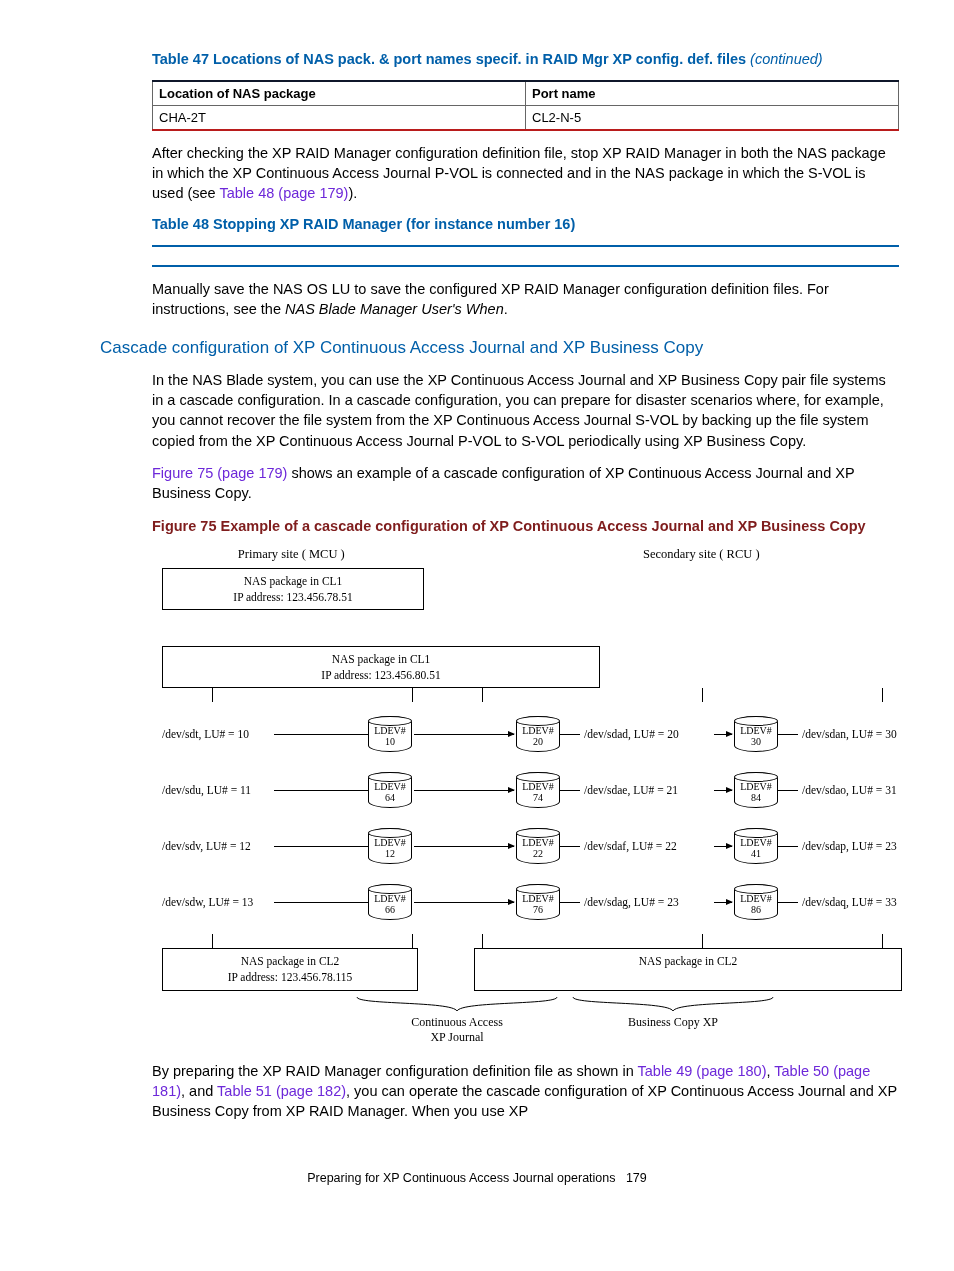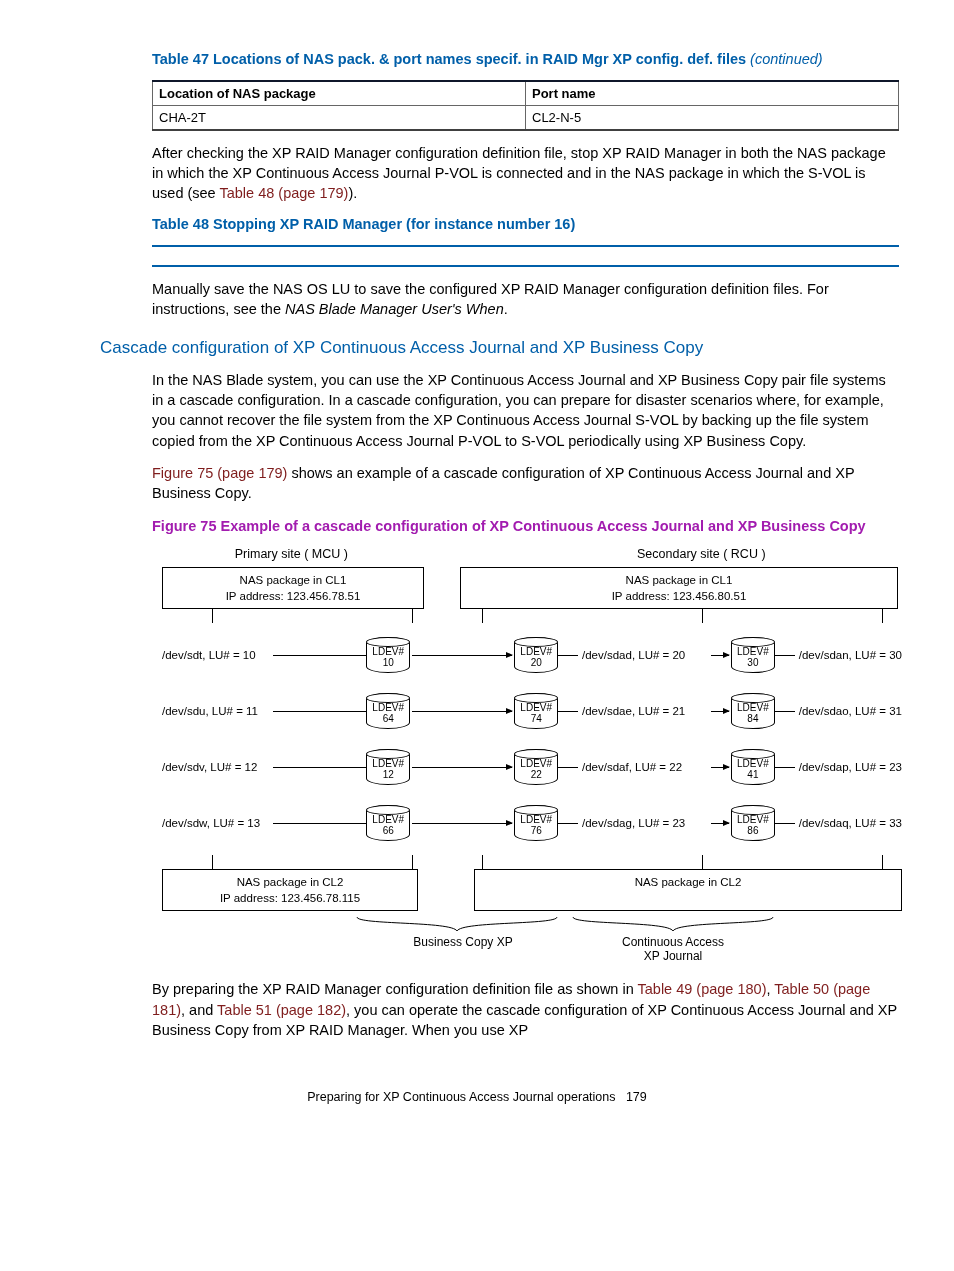--- a/index.html
+++ b/index.html
@@ -38,70 +38,70 @@
     border: 1px solid #666;
     padding: 4px 6px;
     text-align: left;
     vertical-align: top;
   }
   table.data-table th {
     font-weight: bold;
     border-top: 2px solid #0f172a;
   }
   table.data-table tr:last-child td {
-    border-bottom: 2px solid #404040;
+    border-bottom: 2px solid #b91c1c;
   }
   .body-text {
     font-size: 14.5px;
     line-height: 1.4;
     margin: 12px 0;
   }
   .link {
-    color: #7f1d1d;
+    color: #6d28d9;
   }
   .placeholder-table {
     width: 100%;
     border-top: 2px solid #005fa9;
     border-bottom: 2px solid #005fa9;
     height: 22px;
   }
   .section-heading {
     color: #005fa9;
     font-size: 17px;
     font-weight: normal;
     margin: 18px 0 8px 0;
     padding-left: 45px;
   }
   .figure-caption {
-    color: #a21caf;
+    color: #7f1d1d;
     font-weight: bold;
     font-size: 14.5px;
     margin: 14px 0 10px 0;
     line-height: 1.35;
   }
   .italic { font-style: italic; }
   .footer {
     text-align: center;
     font-size: 12.5px;
     margin-top: 50px;
     padding-right: 0;
   }
   
   .diagram {
     width: 740px;
     margin: 0 0 16px 10px;
-    font-family: Liberation Sans, sans-serif;
+    font-family: Liberation Serif, serif;
     font-size: 11.5px;
   }
   .site-labels { display: flex; margin-bottom: 6px; }
   .site-label { text-align: center; font-size: 12.5px; }
   .site-primary { width: 270px; }
   .site-secondary { margin-left: 60px; width: 440px; text-align: center; }
   .site-secondary-inner { padding-left: 20px; }
-  .nas-boxes-row { display: flex; gap: 36px; margin-bottom: 18px; }
+  .nas-boxes-row { display: flex; gap: 36px; margin-bottom: 18px; flex-direction: column; }
   .nas-box {
     border: 1px solid #000;
     text-align: center;
     padding: 4px 0;
     line-height: 1.4;
   }
   .nas-primary-top { width: 262px; }
   .nas-secondary-top { width: 438px; }
   .ldev-row {
     display: flex;
@@ -334,25 +334,25 @@
 
       <div class="connector-area" style="margin-left:190px;">
         <svg class="brace-svg" width="210" height="18">
           <path d="M5,2 C5,10 100,6 105,16 C110,6 205,10 205,2" stroke="#000" fill="none" stroke-width="1"></path>
         </svg>
         <svg class="brace-svg" width="210" height="18" style="margin-left:6px">
           <path d="M5,2 C5,10 100,6 105,16 C110,6 205,10 205,2" stroke="#000" fill="none" stroke-width="1"></path>
         </svg>
       </div>
       <div class="conn-labels" style="margin-left:190px;">
-        <div class="conn-label" style="width:210px;margin-left:6px">Business Copy XP</div>
         <div class="conn-label" style="width:210px">
           <div>Continuous Access</div>
           <div>XP Journal</div>
         </div>
+        <div class="conn-label" style="width:210px;margin-left:6px">Business Copy XP</div>
       </div>
     </div>
 
     <p class="body-text">
       <span>By preparing the XP RAID Manager configuration definition file as shown in </span><span class="link">Table 49 (page 180)</span><span>, </span><span class="link">Table 50 (page 181)</span><span>, and </span><span class="link">Table 51 (page 182)</span><span>, you can operate the cascade configuration of XP Continuous Access Journal and XP Business Copy from XP RAID Manager. When you use XP</span>
     </p>
   </div>
 
   <div class="footer">
     <span>Preparing for XP Continuous Access Journal operations</span>&nbsp;&nbsp;&nbsp;<span>179</span>

